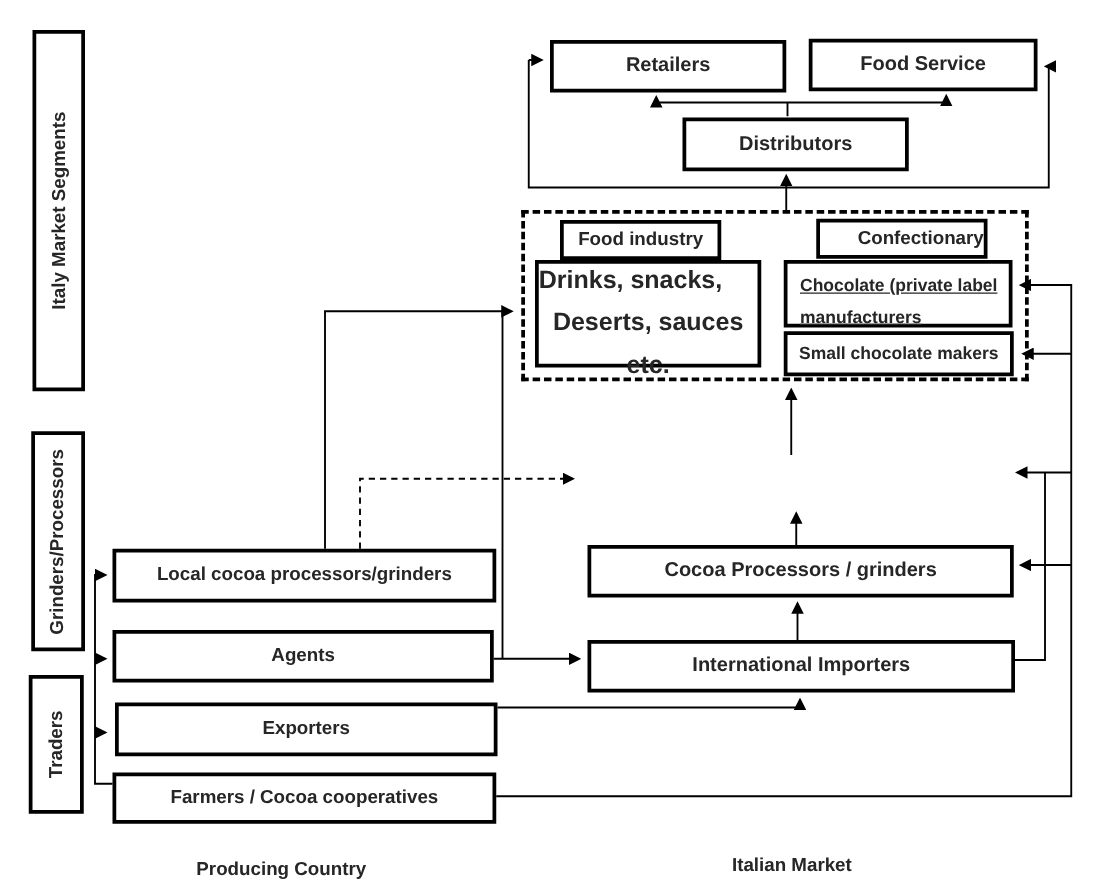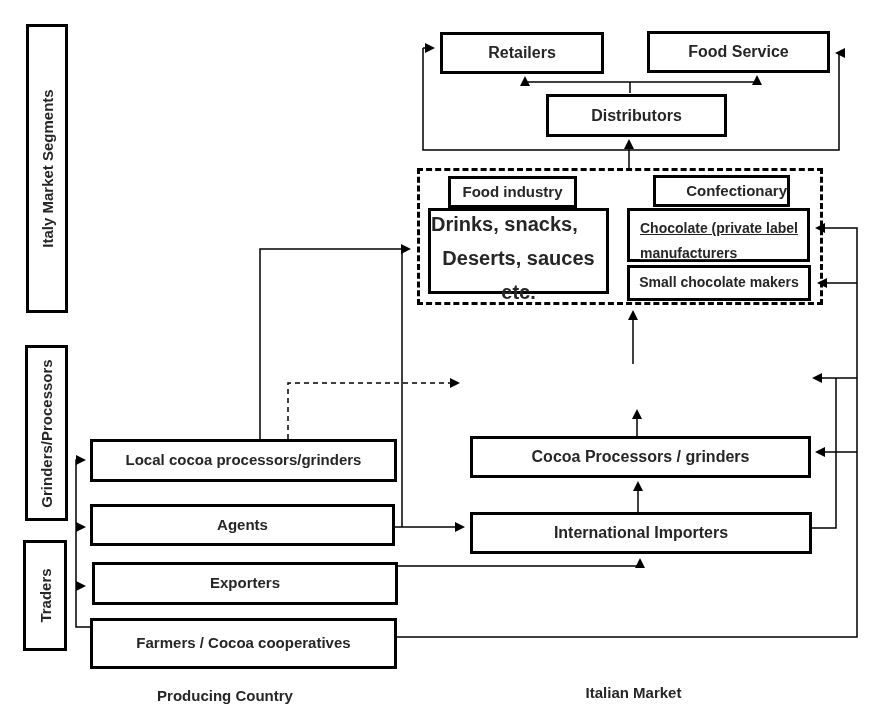--- a/index.html
+++ b/index.html
@@ -43,21 +43,21 @@
   <div class="vlabel" style="left:26px;top:24px;width:42px;height:289px;">
     <span>Italy Market Segments</span>
   </div>
   <div class="vlabel" style="left:25px;top:345px;width:43px;height:176px;">
     <span>Grinders/Processors</span>
   </div>
   <div class="vlabel" style="left:23px;top:540px;width:44px;height:111px;">
     <span>Traders</span>
   </div>
 
-  <div class="box bigtext" style="left:440px;top:32px;width:164px;height:42px;">
+  <div class="box bigtext" style="left:440px;top:32px;width:189px;height:42px;">
     <span>Retailers</span>
   </div>
   <div class="box bigtext" style="left:647px;top:31px;width:183px;height:42px;">
     <span>Food Service</span>
   </div>
   <div class="box bigtext" style="left:546px;top:94px;width:181px;height:43px;">
     <span>Distributors</span>
   </div>
 
   <div class="dashedbox" style="left:417px;top:168px;width:406px;height:137px;"></div>
@@ -90,21 +90,21 @@
 
   <div class="box" style="left:90px;top:439px;width:307px;height:43px;">
     <span>Local cocoa processors/grinders</span>
   </div>
   <div class="box" style="left:90px;top:504px;width:305px;height:42px;">
     <span>Agents</span>
   </div>
   <div class="box" style="left:92px;top:562px;width:306px;height:43px;">
     <span>Exporters</span>
   </div>
-  <div class="box" style="left:90px;top:618px;width:307px;height:51px;">
+  <div class="box" style="left:90px;top:618px;width:307px;height:41px;">
     <span>Farmers / Cocoa cooperatives</span>
   </div>
 
   <div class="caption" style="left:100px;top:687px;width:250px;">
     <span>Producing Country</span>
   </div>
   <div class="caption" style="left:506px;top:684px;width:255px;">
     <span>Italian Market</span>
   </div>
 

